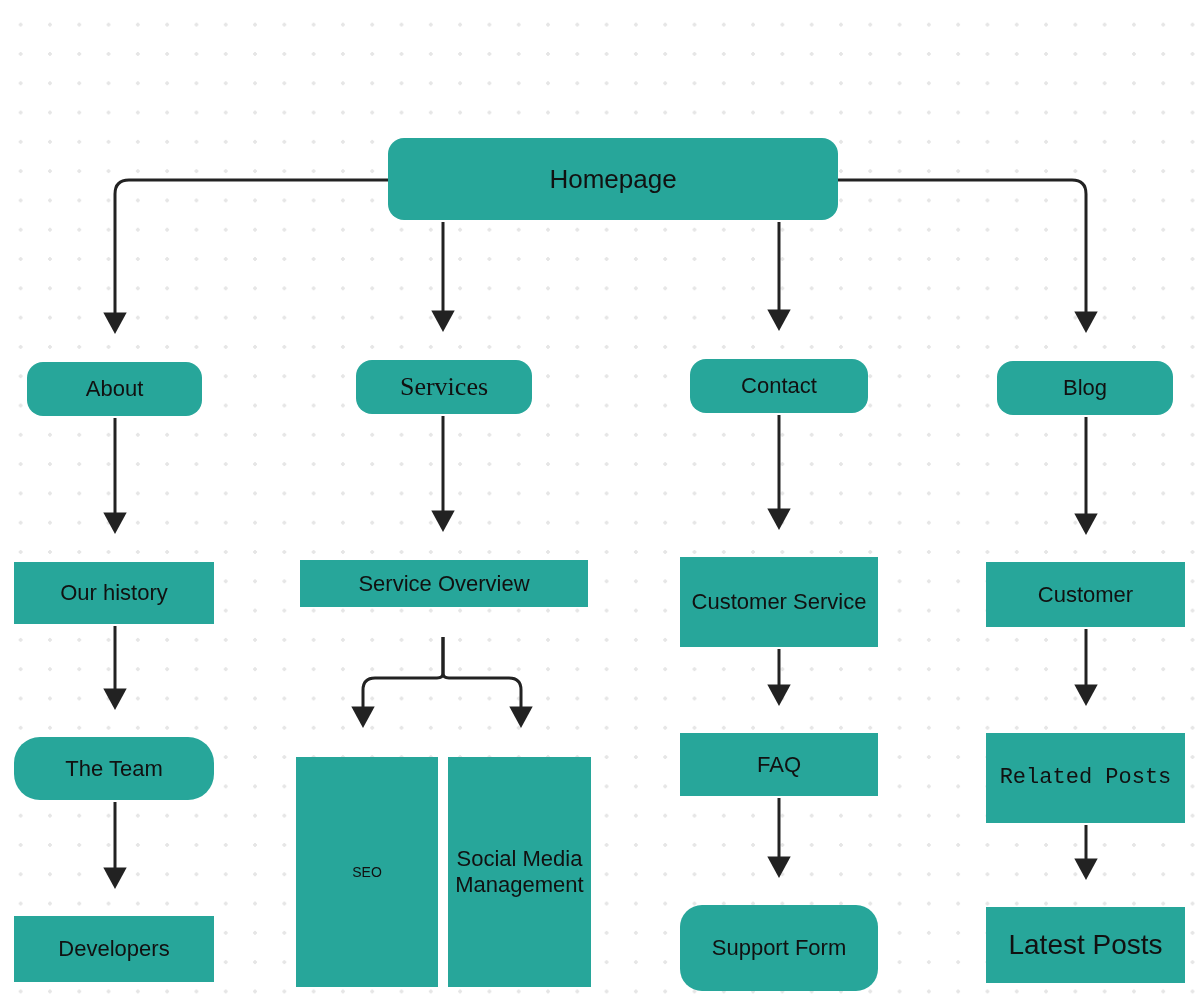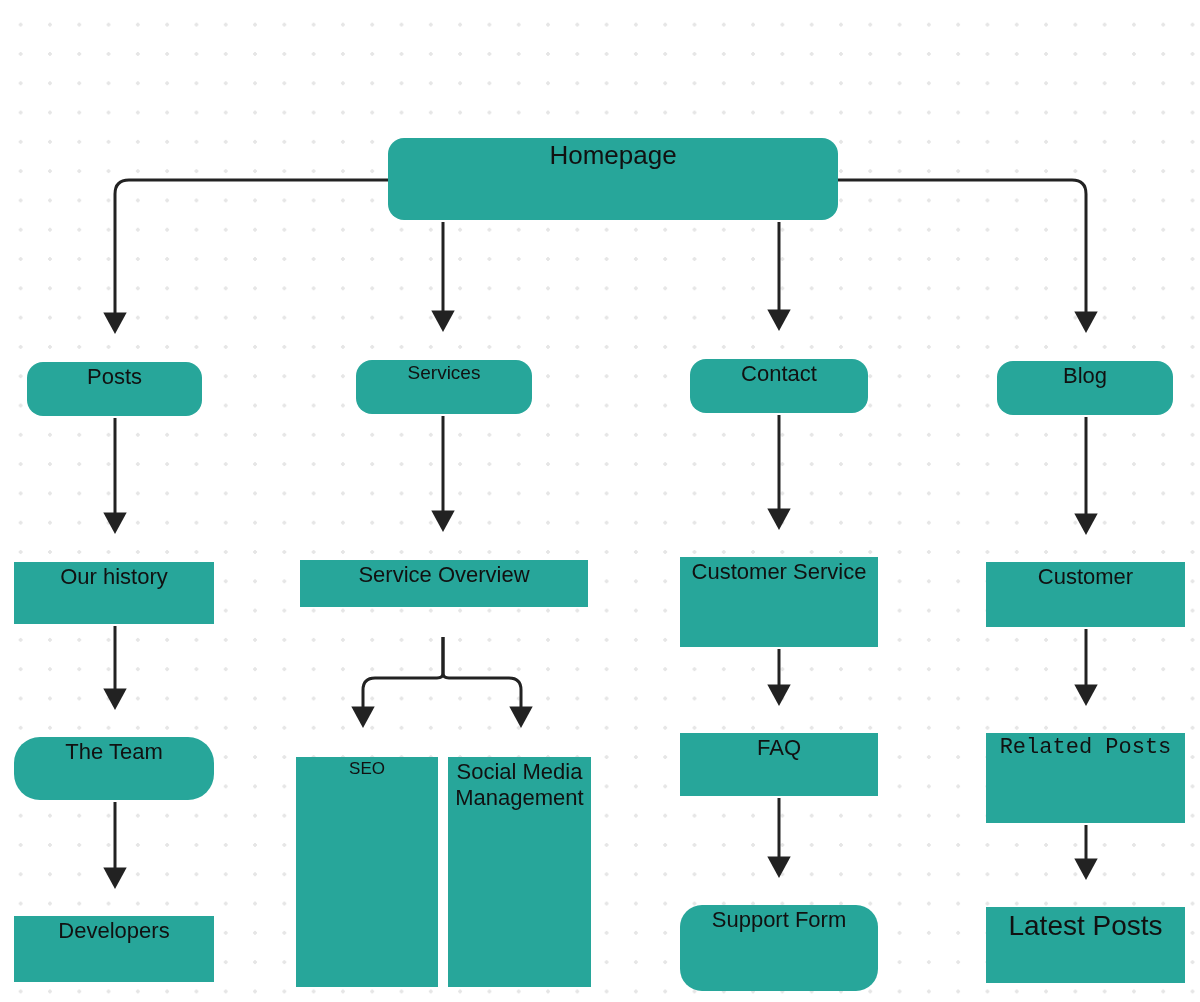--- a/index.html
+++ b/index.html
@@ -28,20 +28,21 @@
     top: 0;
     width: 1200px;
     height: 1002px;
     pointer-events: none;
   }
   .node {
     position: absolute;
     background-color: #27a69a;
     color: #111111;
     display: flex;
+    align-items: center;
     justify-content: center;
     text-align: center;
     box-sizing: border-box;
     line-height: 1.18;
     padding: 2px 4px;
     overflow: hidden;
   }
   .node.rounded {
     border-radius: 16px;
   }
@@ -105,23 +106,23 @@
 
       <path d="M 1086,825 L 1086,868" marker-end="url(#arrowhead)"></path>
     </g>
   </svg>
 
   <div id="node-layer">
       <div class="node rounded" style="left: 388px; top: 138px; width: 450px; height: 82px; font-size: 26px;">
         <span>Homepage</span>
       </div>
       <div class="node rounded" style="left: 27px; top: 362px; width: 175px; height: 54px; font-size: 22px;">
-        <span>Posts</span>
+        <span>About</span>
       </div>
-      <div class="node rounded" style="left: 356px; top: 360px; width: 176px; height: 54px; font-size: 19px;">
+      <div class="node rounded" style="left: 356px; top: 360px; width: 176px; height: 54px; font-size: 26px; font-family: Liberation Serif, serif;">
         <span>Services</span>
       </div>
       <div class="node rounded" style="left: 690px; top: 359px; width: 178px; height: 54px; font-size: 22px;">
         <span>Contact</span>
       </div>
       <div class="node rounded" style="left: 997px; top: 361px; width: 176px; height: 54px; font-size: 22px;">
         <span>Blog</span>
       </div>
       <div class="node square" style="left: 14px; top: 562px; width: 200px; height: 62px; font-size: 22px;">
         <span>Our history</span>
@@ -131,21 +132,21 @@
       </div>
       <div class="node square" style="left: 680px; top: 557px; width: 198px; height: 90px; font-size: 22px;">
         <span>Customer Service</span>
       </div>
       <div class="node square" style="left: 986px; top: 562px; width: 199px; height: 65px; font-size: 22px;">
         <span>Customer</span>
       </div>
       <div class="node square" style="left: 14px; top: 737px; width: 200px; height: 63px; font-size: 22px; border-radius: 26px;">
         <span>The Team</span>
       </div>
-      <div class="node square" style="left: 296px; top: 757px; width: 142px; height: 230px; font-size: 17px;">
+      <div class="node square" style="left: 296px; top: 757px; width: 142px; height: 230px; font-size: 14px;">
         <span>SEO</span>
       </div>
       <div class="node square" style="left: 448px; top: 757px; width: 143px; height: 230px; font-size: 22px;">
         <span>Social Media Management</span>
       </div>
       <div class="node square" style="left: 680px; top: 733px; width: 198px; height: 63px; font-size: 22px;">
         <span>FAQ</span>
       </div>
       <div class="node square" style="left: 986px; top: 733px; width: 199px; height: 90px; font-size: 22px; font-family: Liberation Mono, monospace;">
         <span>Related Posts</span>

